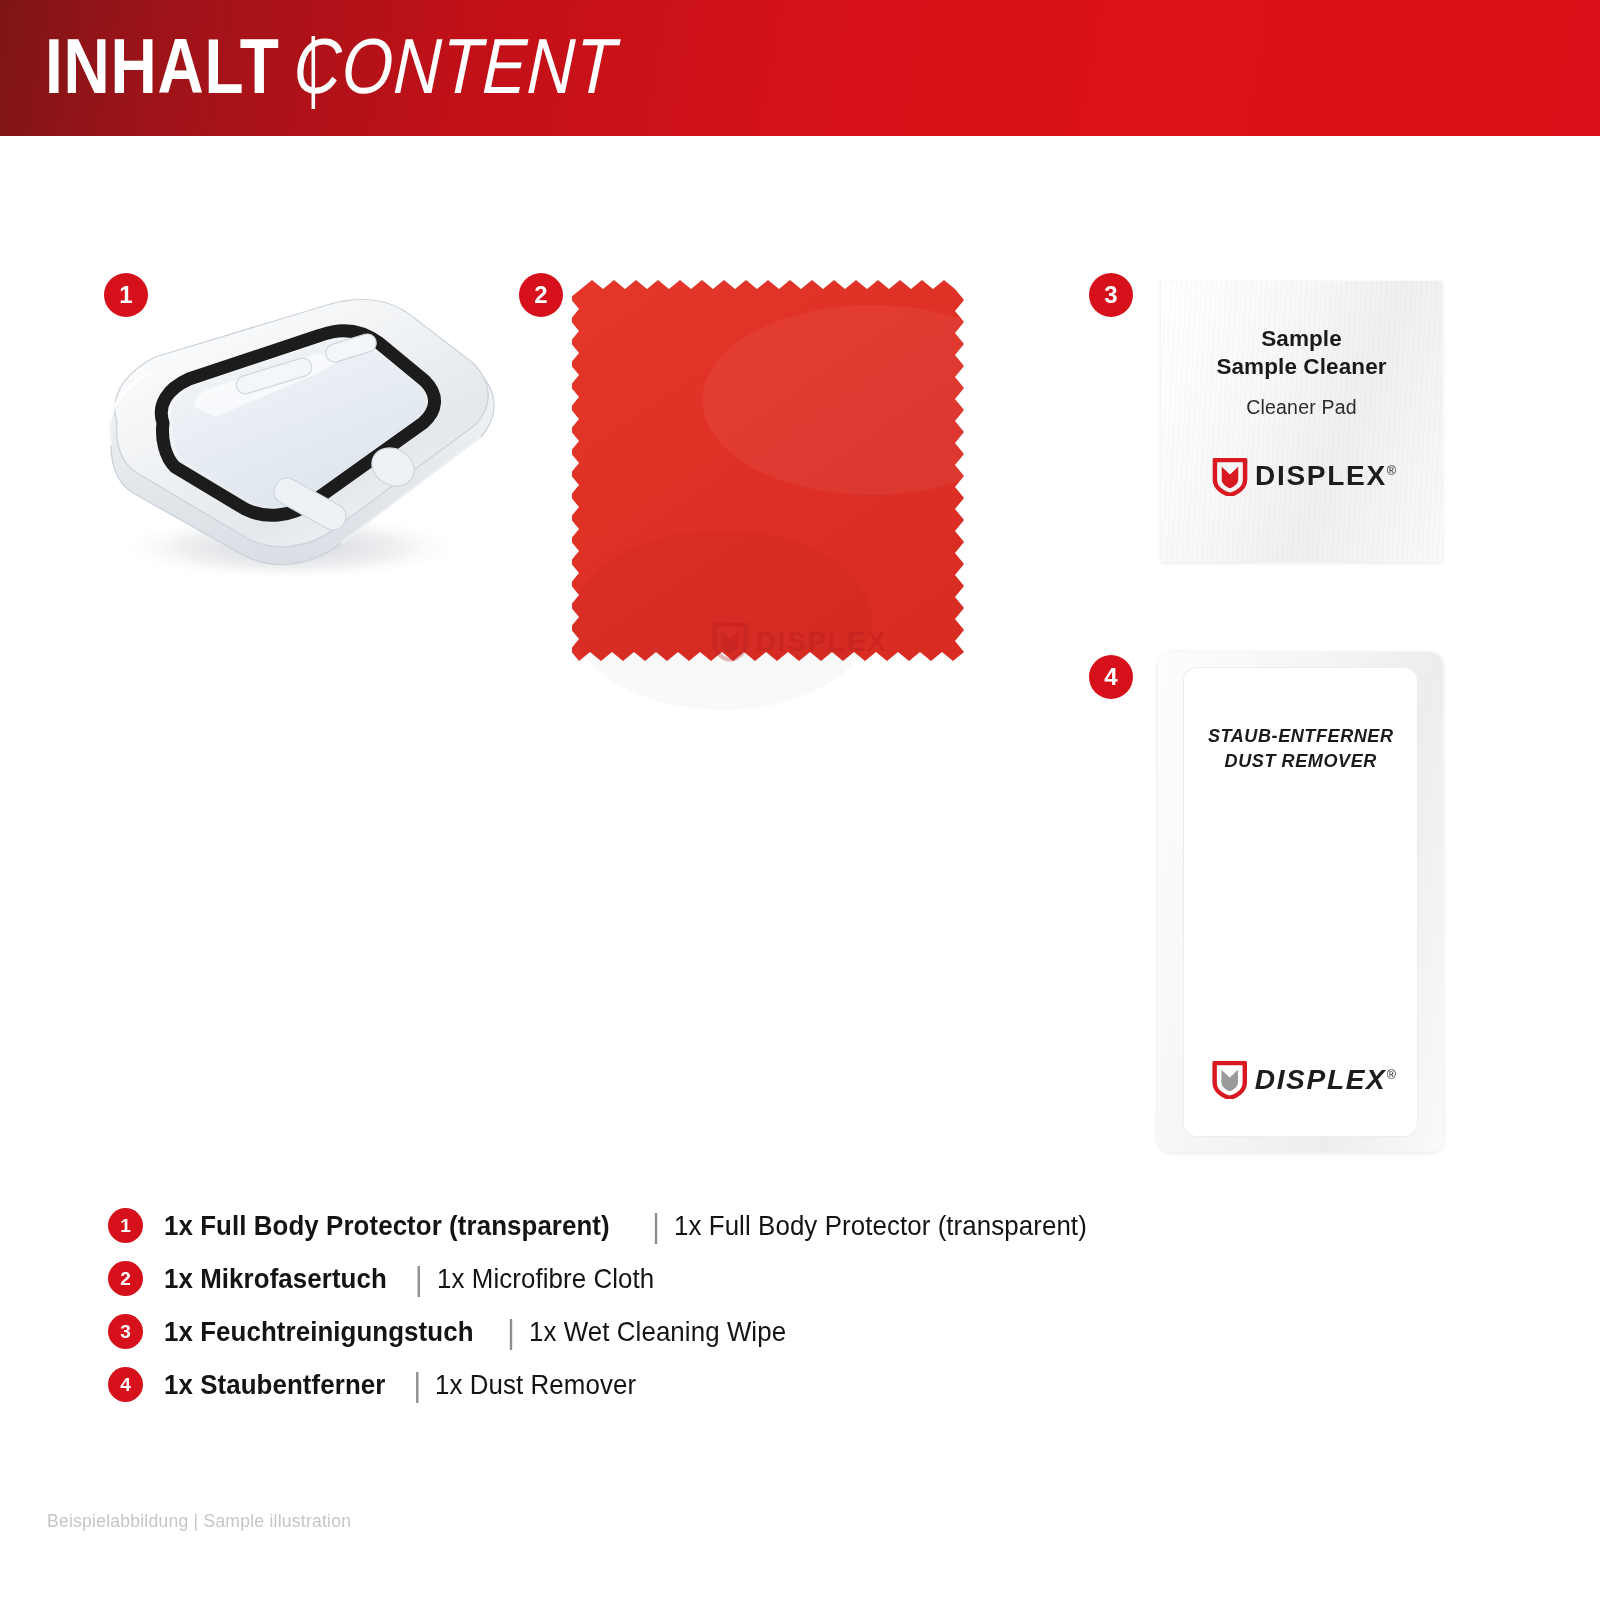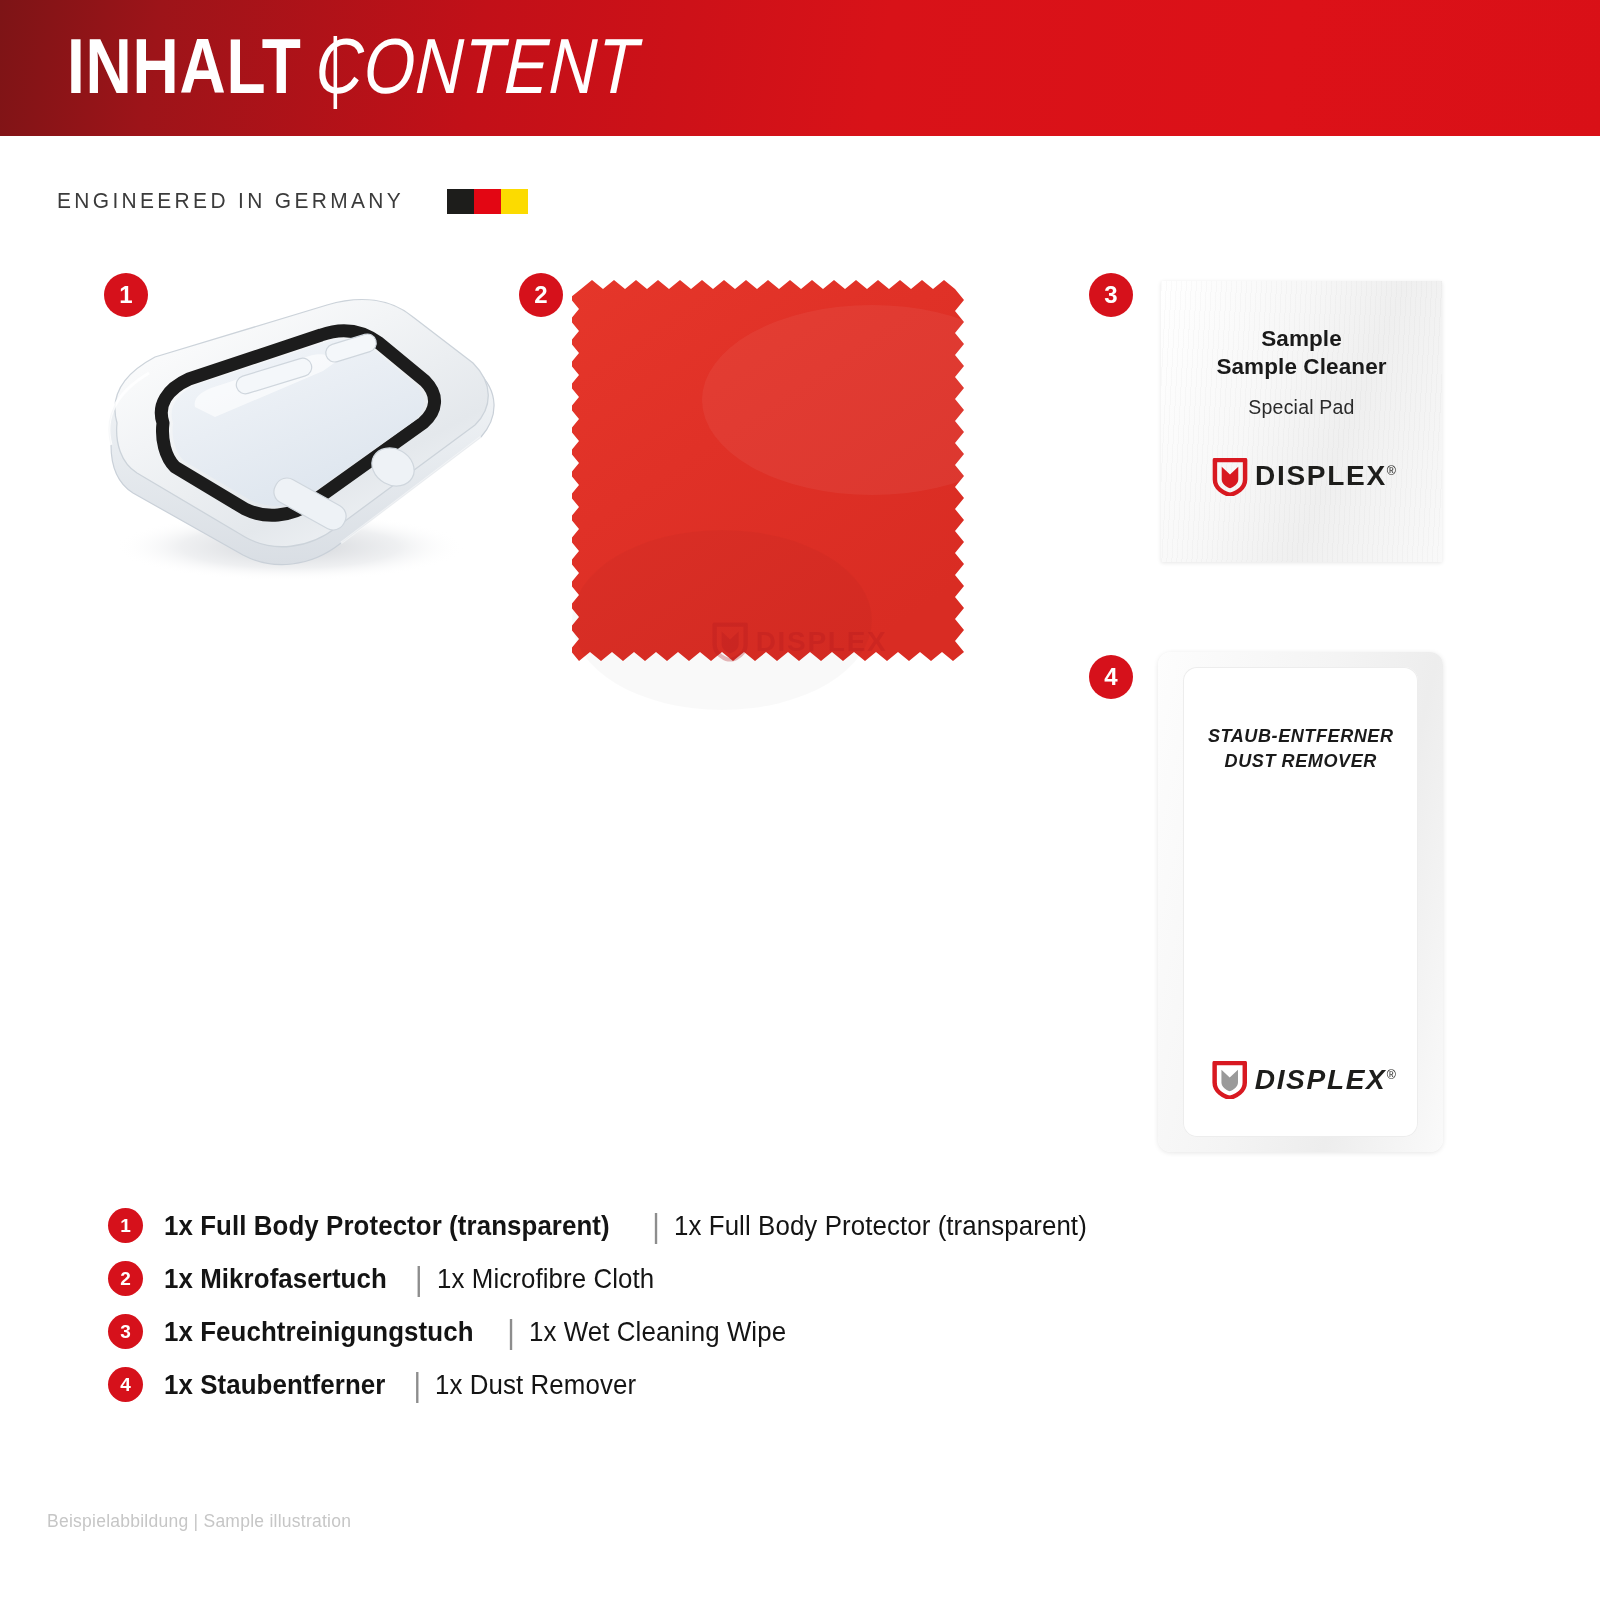--- a/index.html
+++ b/index.html
@@ -31,21 +31,21 @@
         #9d1419 10%,
         #c21018 30%,
         #d81218 55%,
         #dc1118 80%,
         #d91017 100%);
     overflow: hidden;
   }
 
   .header-title {
     position: absolute;
-    left: 67px;
+    left: 45px;
     top: 50%;
     transform: translateY(-52%);
     white-space: nowrap;
     color: #ffffff;
     font-size: 78px;
     line-height: 1;
     letter-spacing: 1px;
     display: flex;
     align-items: baseline;
   }
@@ -324,28 +324,20 @@
 <div class="page">
 
   <div class="header-banner">
     <div class="header-title">
       <span class="t-de">INHALT</span>
       <span class="t-sep">|</span>
       <span class="t-en">CONTENT</span>
     </div>
   </div>
 
-  <div class="eig-row">
-    <span class="eig-text">ENGINEERED IN GERMANY</span>
-    <span class="flag">
-      <span class="f-black"></span>
-        <span class="f-red"></span>
-        <span class="f-gold"></span>
-    </span>
-  </div>
 
   <div class="badge" style="left:104px; top:273px;">1</div>
   <div class="badge" style="left:519px; top:273px;">2</div>
   <div class="badge" style="left:1089px; top:273px;">3</div>
   <div class="badge" style="left:1089px; top:655px;">4</div>
 
   <div class="watch-area">
     <svg width="450" height="300" viewBox="0 0 450 300">
       <defs>
         <linearGradient id="gFace" x1="0" y1="0" x2="0.6" y2="1">
@@ -445,21 +437,21 @@
       </svg>
       <span class="dx-word" style="color:#b3191e;">DISPLEX</span>
     </div>
   </div>
 
   <div class="sachet">
     <div class="sachet-title">
       <div>Sample</div>
       <div>Sample Cleaner</div>
     </div>
-    <div class="sachet-sub">Special Pad</div>
+    <div class="sachet-sub">Cleaner Pad</div>
     <div class="sachet-logo dx">
       <svg class="dx-shield" width="36" height="38" viewBox="0 0 37 39">
         <path d="M3,2 L34,2 L34,22 C34,31 25,36 18.5,38 C12,36 3,31 3,22 Z" fill="none" stroke="#d81921" stroke-width="4.6" stroke-linejoin="round"></path>
         <path d="M10,9 L18.5,17 L27,9 L27,22 C27,26.5 22.5,29.5 18.5,31 C14.5,29.5 10,26.5 10,22 Z" fill="#d81921"></path>
       </svg>
       <span class="dx-word">
         <span>DISPLEX</span><span class="dx-reg">®</span>
       </span>
     </div>
   </div>

